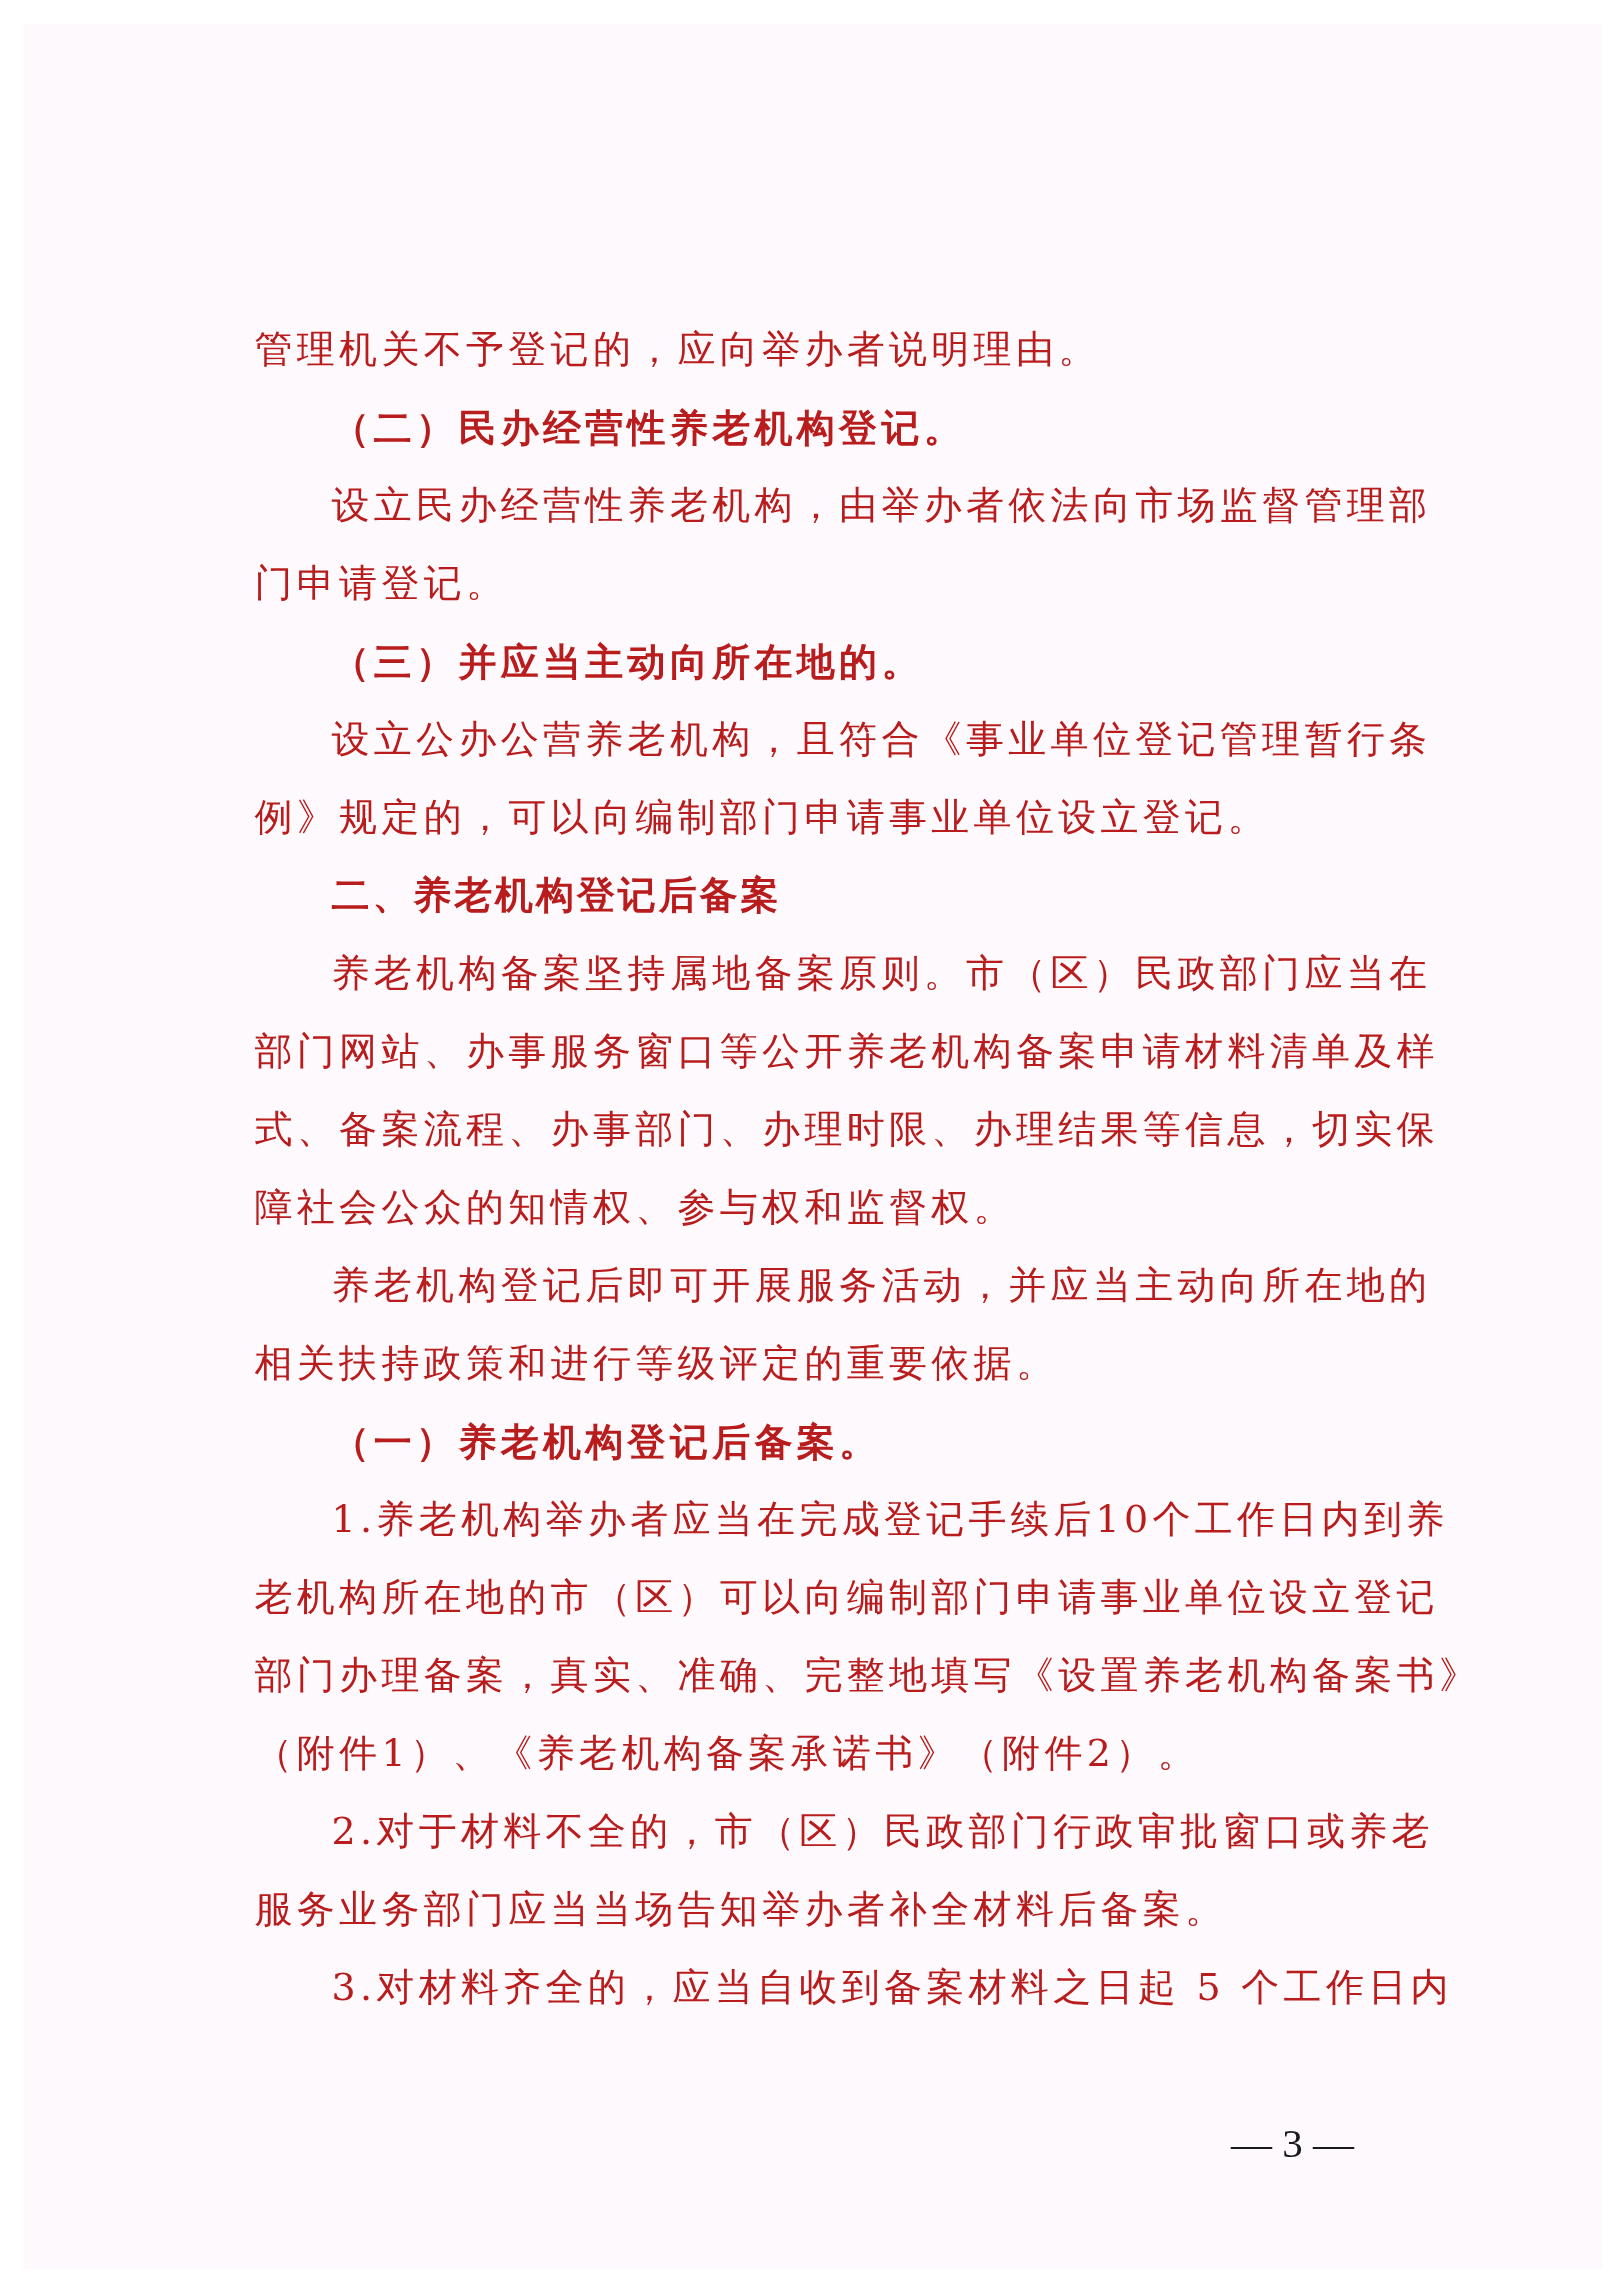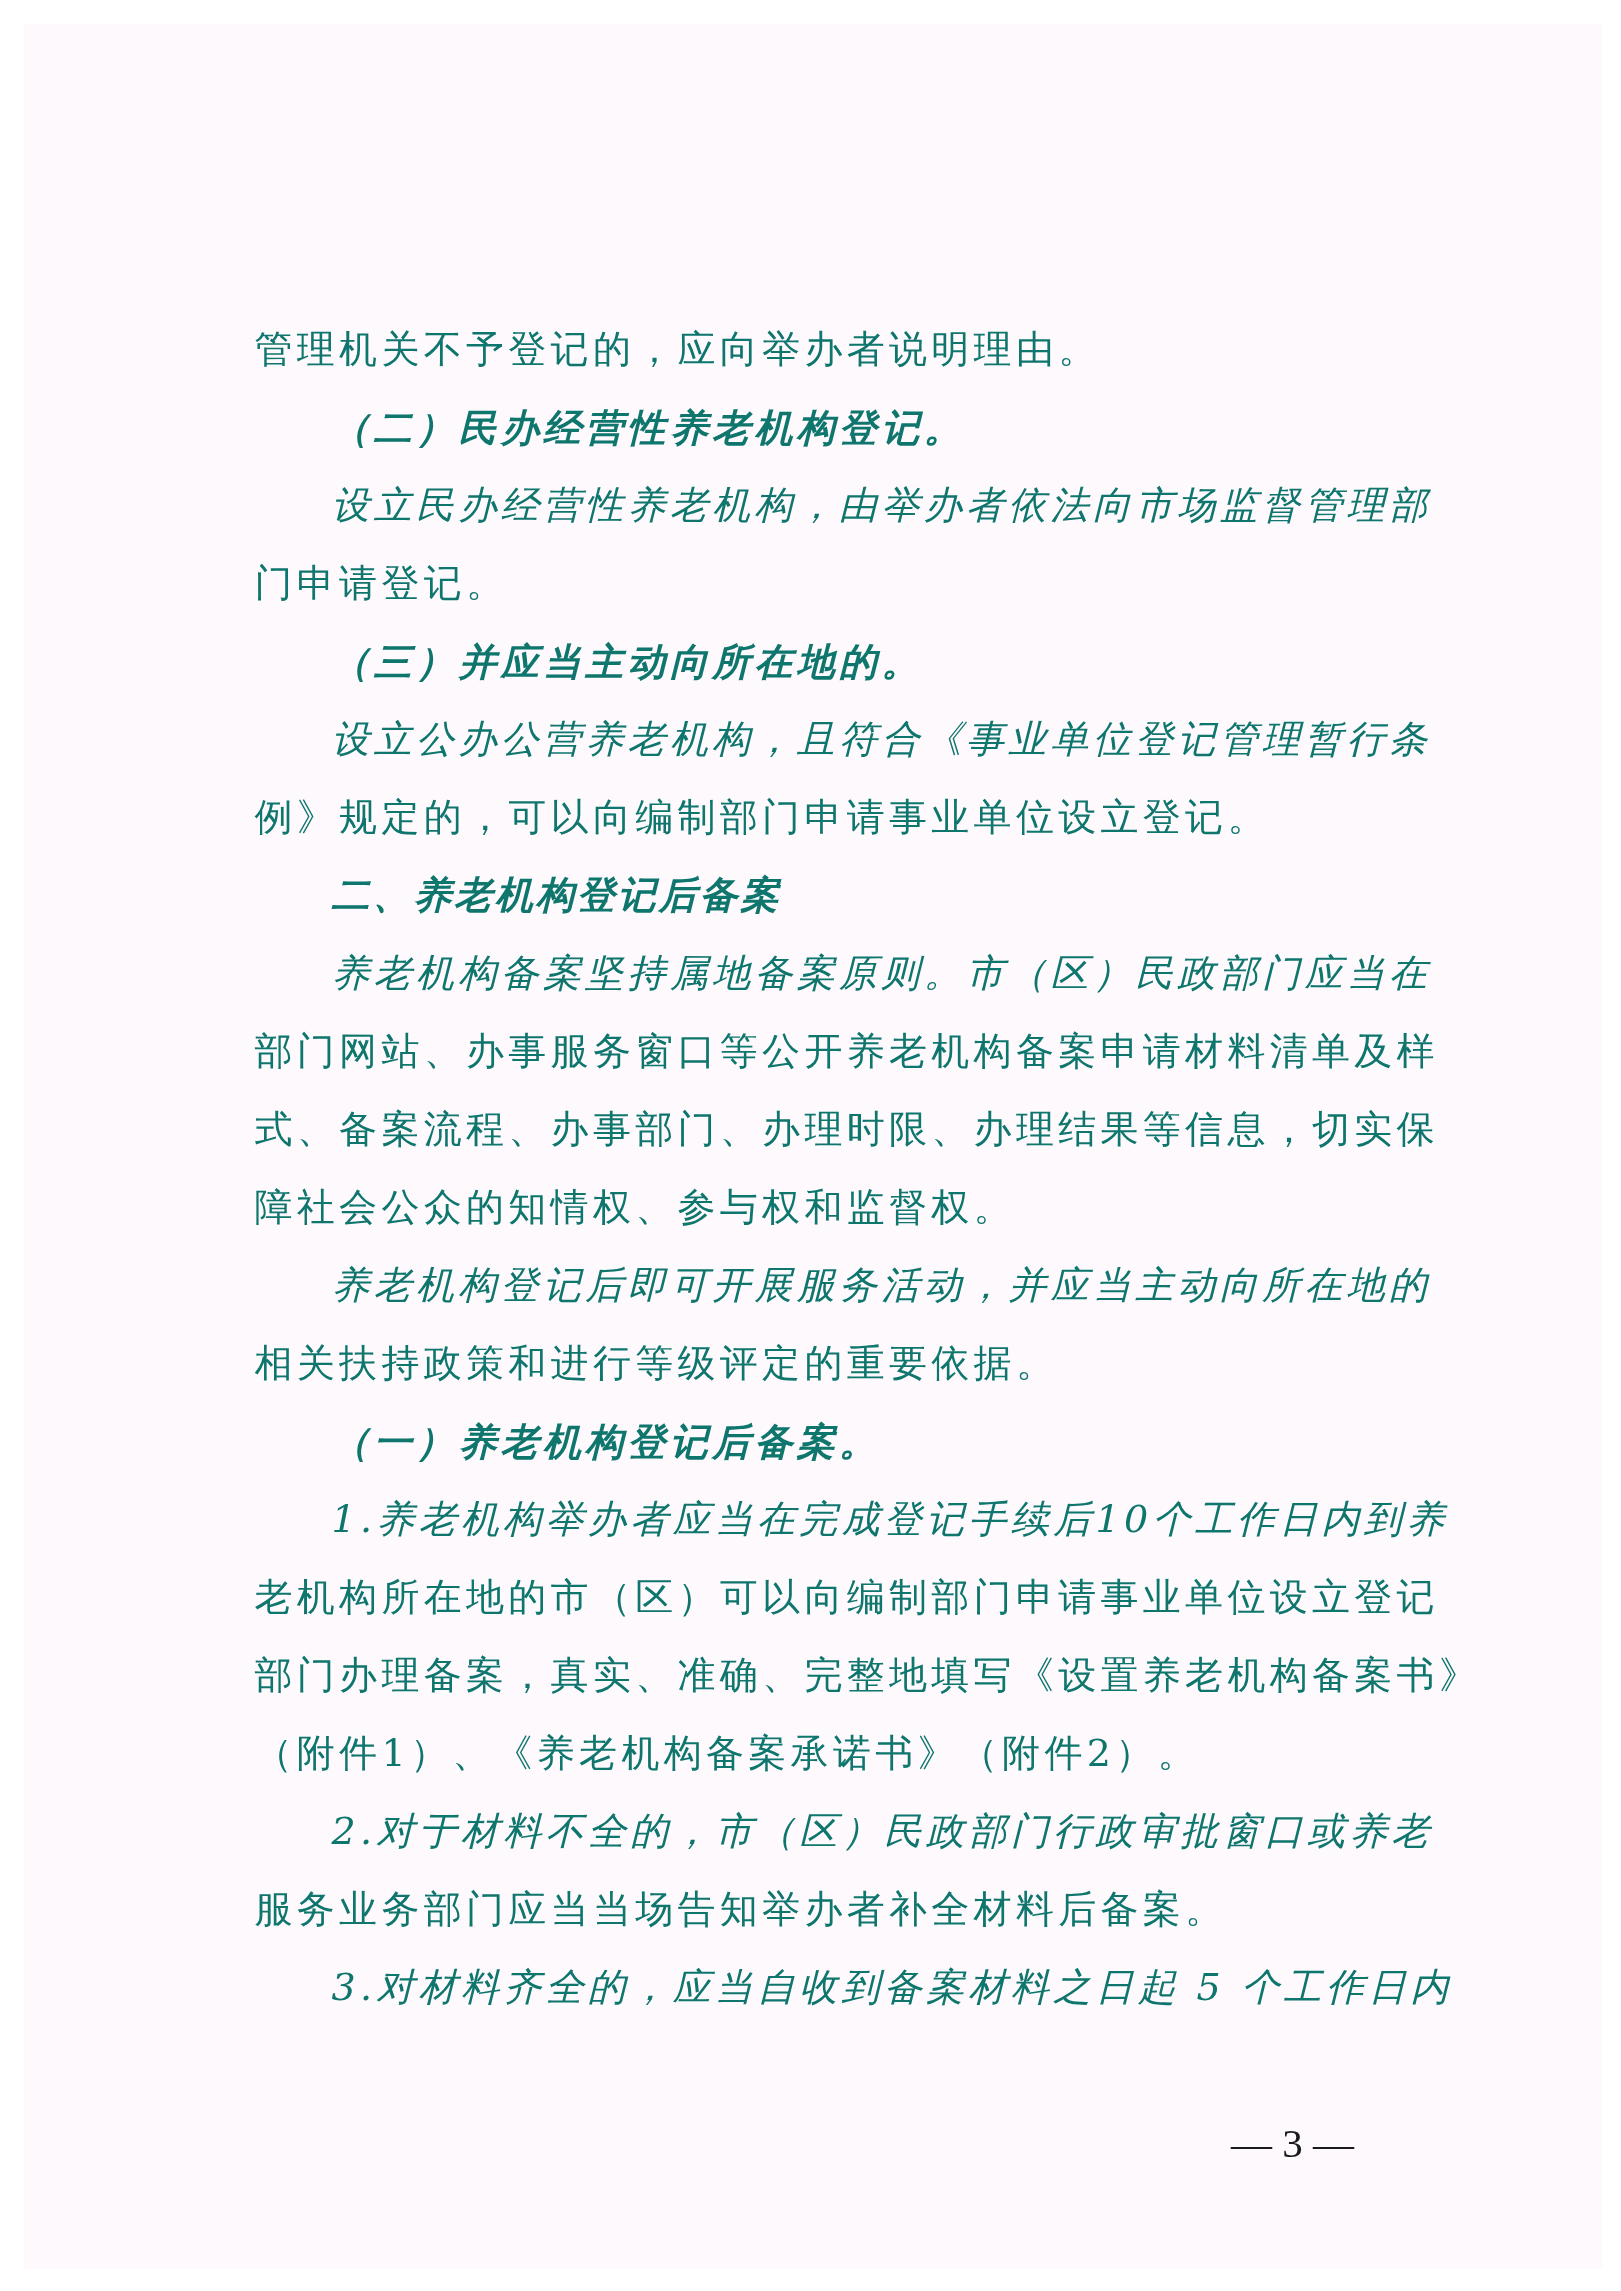--- a/index.html
+++ b/index.html
@@ -15,29 +15,29 @@
     width: 1578px; height: 2245px;
     background: #fdf9fc;
   }
   .text {
     position: absolute;
     left: 231px;
     top: 300px;
     width: 1186px;
     font-family: "DejaVu Serif", "Liberation Serif", serif;
     font-size: 38px;
-    color: #0f766e;
+    color: #b91c1c;
     letter-spacing: 4.3px;
   }
   .line {
     height: 78px;
     line-height: 51px;
     white-space: nowrap;
   }
-  .indent { padding-left: 77px; font-style: italic; }
+  .indent { padding-left: 77px; }
   .heading { font-weight: bold; font-family: "DejaVu Sans", "Liberation Sans", sans-serif; letter-spacing: 2.9px; }
   .subheading { font-weight: bold; }
   .page-number {
     position: absolute;
     left: 1231px; top: 2119px;
     font-family: "Liberation Serif", "DejaVu Serif", serif;
     font-size: 41px;
     color: #1a1a1a;
     white-space: pre;
   }

